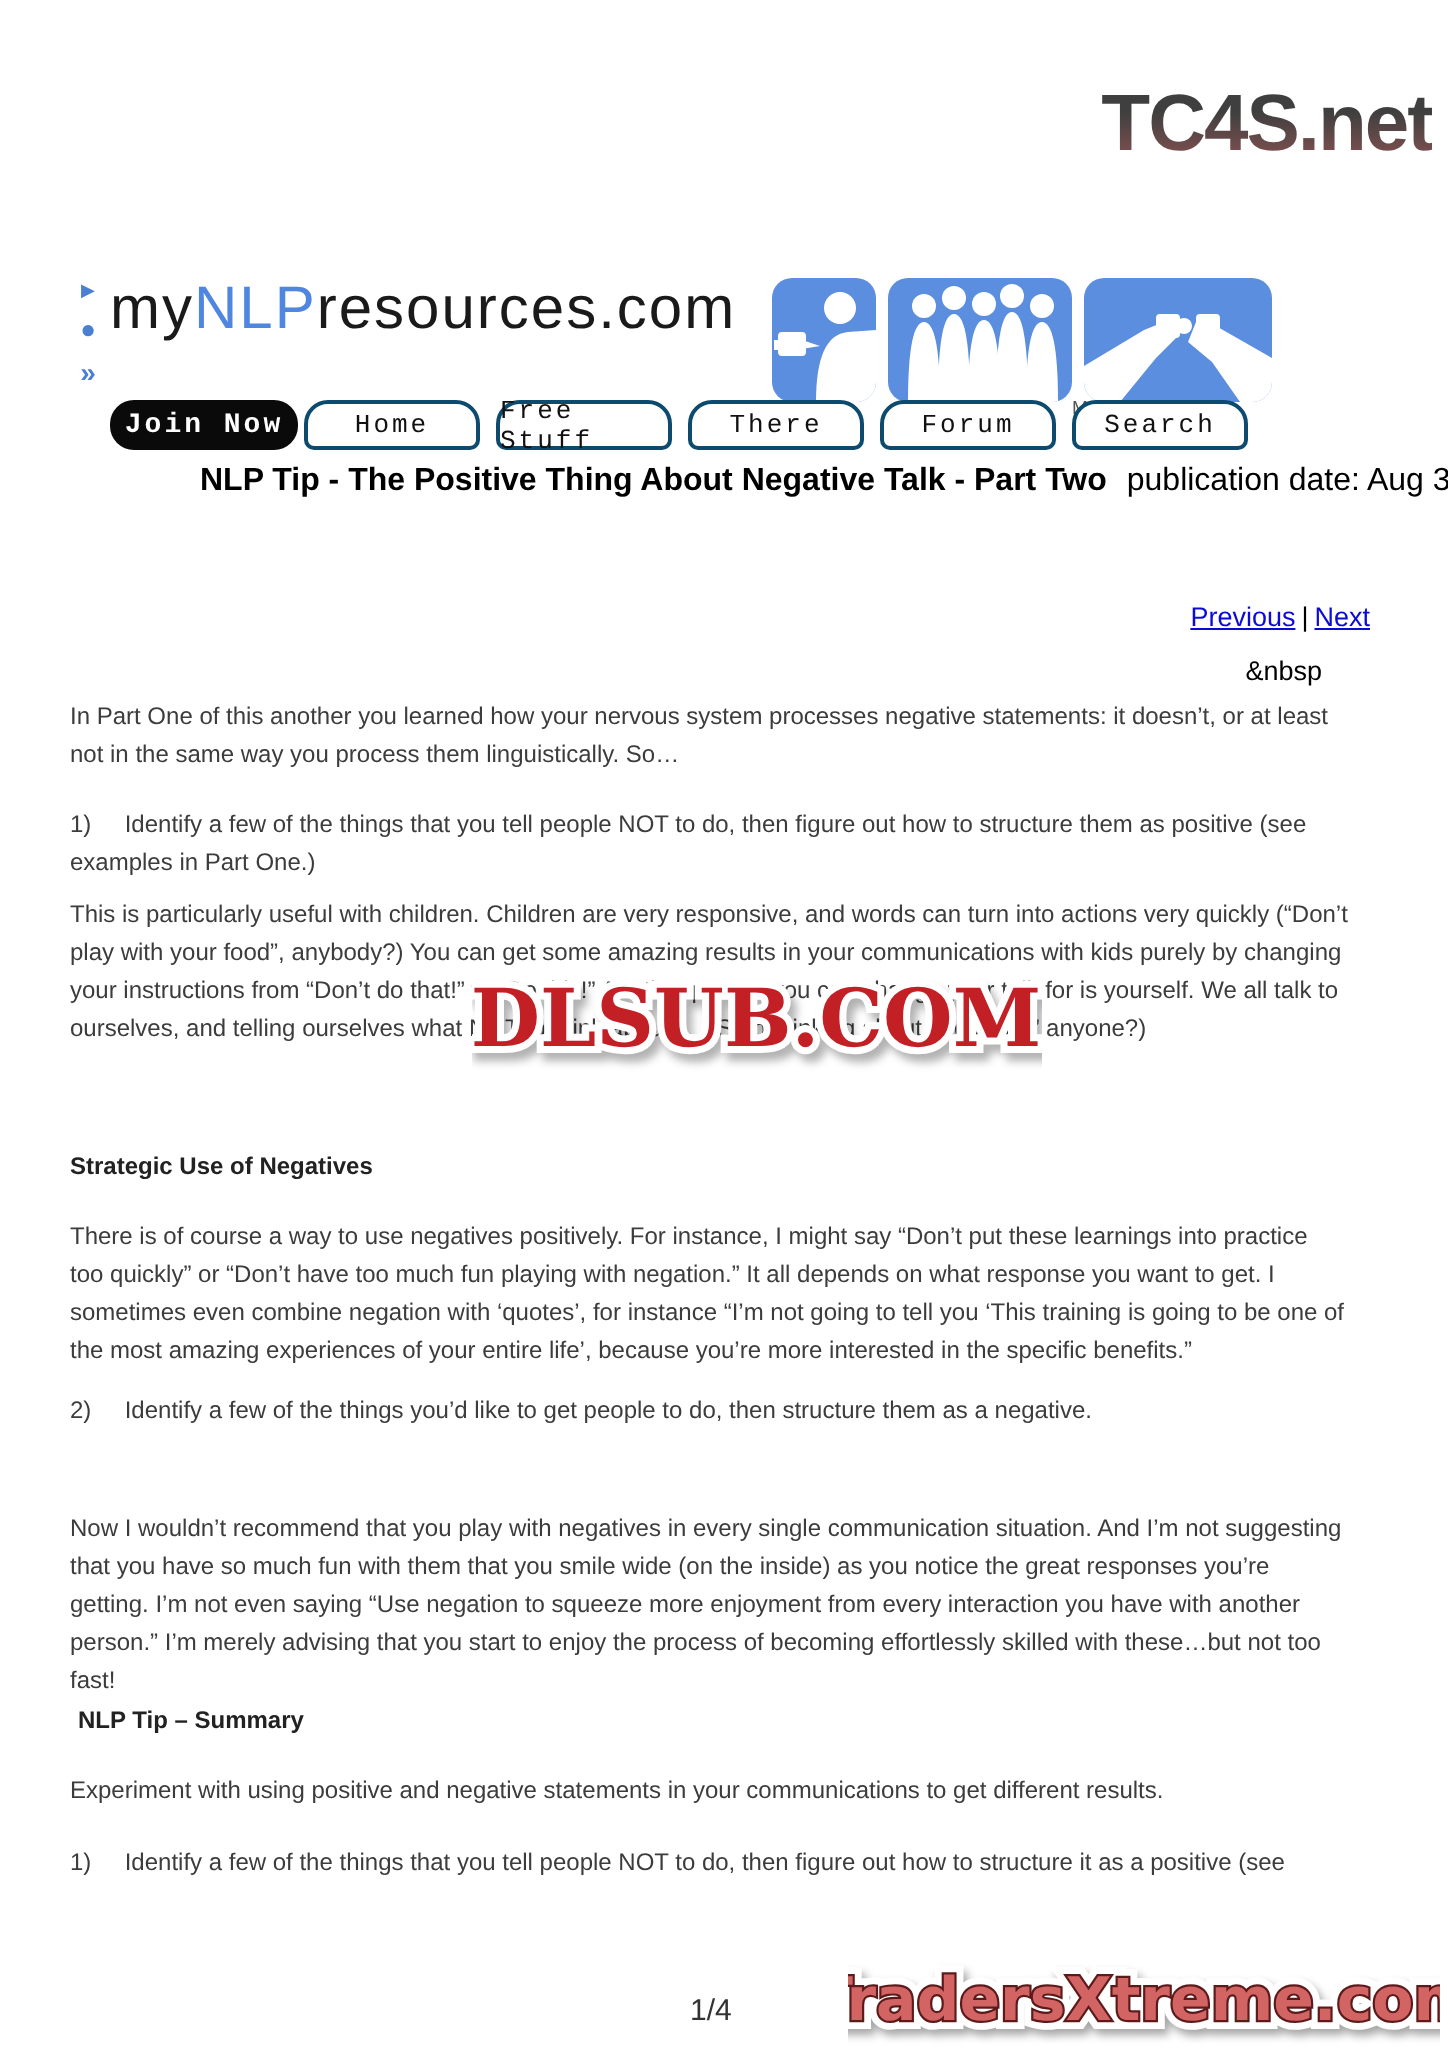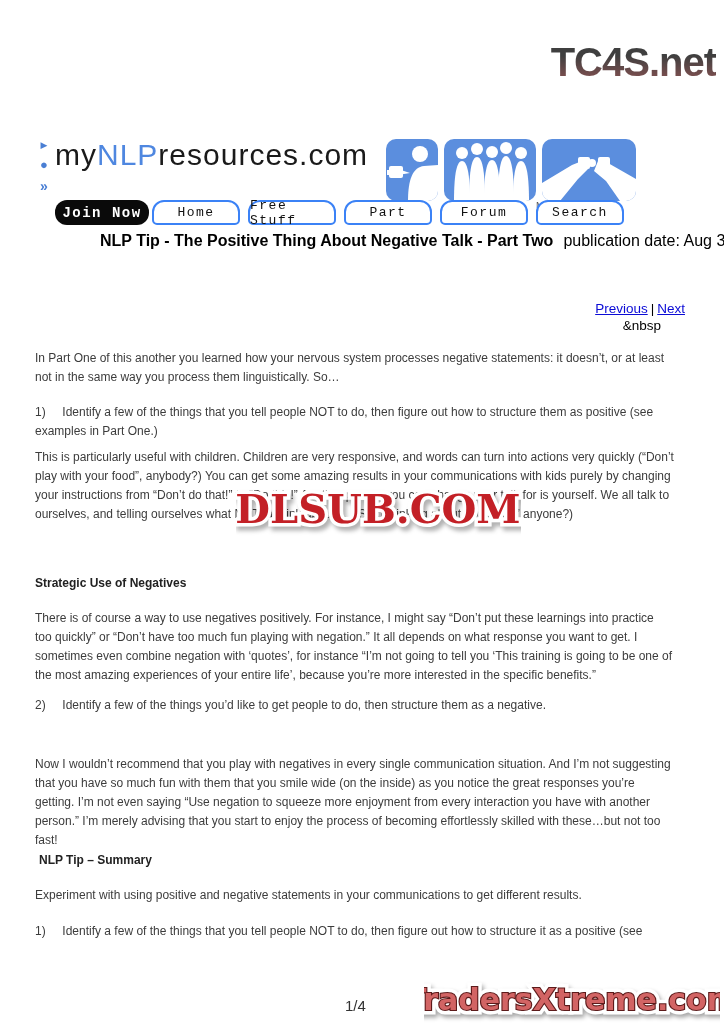--- a/index.html
+++ b/index.html
@@ -26,32 +26,32 @@
   .tile { background:#5b8ede; border-radius:10px; height:62px; overflow:hidden; }
   .tile svg { display:block; }
   .members { position:absolute; left:536px; top:199px; width:96px; text-align:left;
              font-size:9.5px; color:#555; }
 
   
   .nav { position:absolute; left:0; top:199px; width:584px; height:26px;font-family:Liberation Mono, monospace; }
   .join { position:absolute; left:55px; top:1px; width:94px; height:25px; background:#0a0a0a; color:#fff;
           border-radius:12px; font-size:14px; font-weight:bold; letter-spacing:1.5px;
           display:flex; align-items:center; justify-content:center; }
-  .tab { position:absolute; top:1px; width:88px; height:25px; background:#fff; border:2px solid #3b82f6;
+  .tab { position:absolute; top:1px; width:88px; height:25px; background:#fff; border:2px solid #0c4a6e;
          border-radius:12px 12px 5px 5px; font-size:13px; color:#111; letter-spacing:1.5px;
          display:flex; align-items:center; justify-content:center; }
 
   .title-row { position:absolute; left:100px; top:232px; font-size:16px; color:#000; white-space:nowrap; }
   .title-row .head { font-weight:bold; }
   .title-row .pub { margin-left:10px; font-weight:normal; }
 
   .pager { position:absolute; right:39px; top:301px; text-align:right; font-size:13.5px; color:#000; }
   .pager a { color:#0b0bd6; text-decoration:underline; cursor:pointer;text-align:center; }
   .pager .sep { margin:0 3px; }
-  .pager .nbsp { padding-right:24px; margin-top:2px; }
+  .pager .nbsp { padding-right:24px; margin-top:12px; }
 
   
   .para { position:absolute; left:35px; width:672px; font-size:12px; line-height:19px;
           white-space:pre-line; color:#3c3c3c; }
   .para.b { font-weight:bold; color:#222; }
 
   
   .wm-mid { position:absolute; left:236px; top:480px; }
   
   .pageno { position:absolute; left:345px; top:997px; font-size:15px; color:#333; }
@@ -108,21 +108,21 @@
         </g>
       </svg>
     </div>
   </div>
   <div class="members">Members Log In</div>
 
   <div class="nav">
     <div class="join">Join Now</div>
     <div class="tab" style="left:152px">Home</div>
     <div class="tab" style="left:248px">Free Stuff</div>
-    <div class="tab" style="left:344px">Part</div>
+    <div class="tab" style="left:344px">There</div>
     <div class="tab" style="left:440px">Forum</div>
     <div class="tab" style="left:536px">Search</div>
   </div>
 
   <div class="title-row">
     <span class="head">NLP Tip - The Positive Thing About Negative Talk - Part Two</span><span class="pub">publication date: Aug 31, 2007</span>
   </div>
 
   <div class="pager">
     <div>

